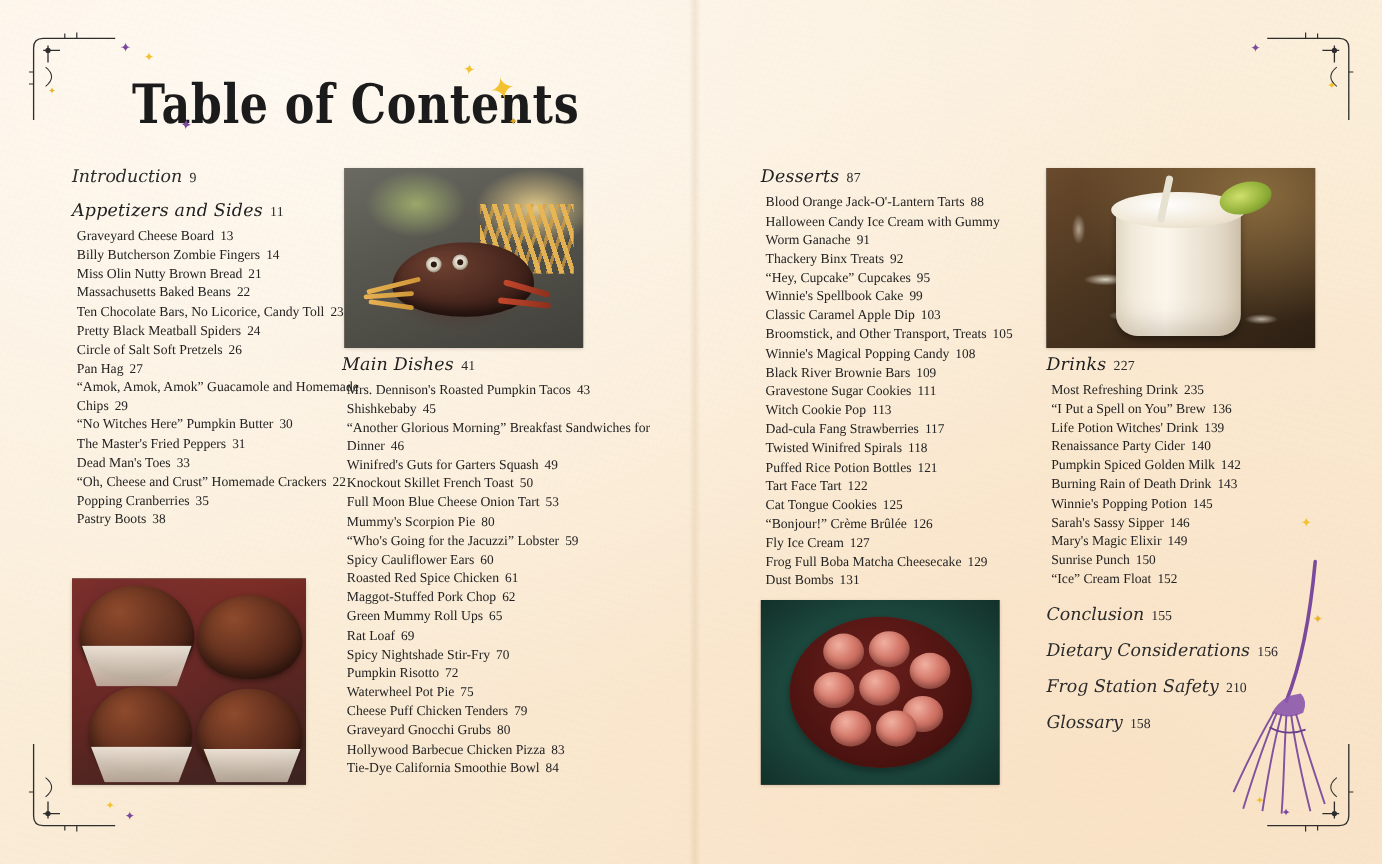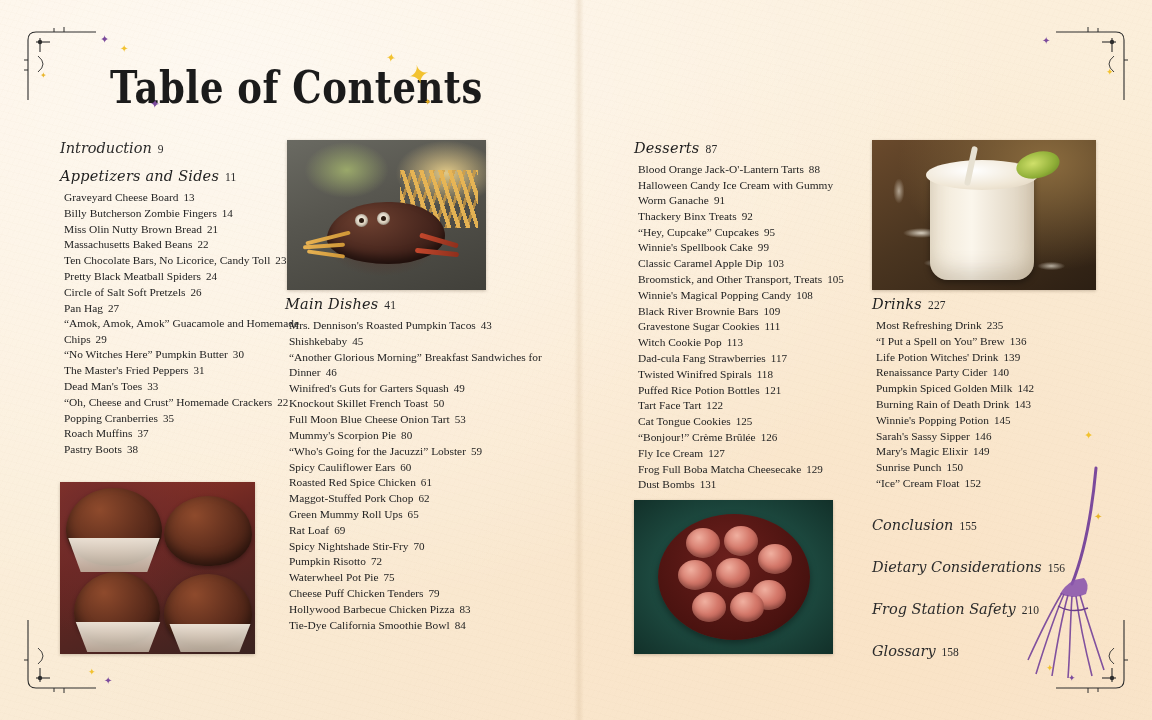--- a/index.html
+++ b/index.html
@@ -117,21 +117,21 @@
     margin: 0 0 0.5px 0;
   }
   ul.entries li .pg {
     margin-left: 5px;
     font-size: 11.1px;
   }
   .standalone {
     font-family: "DejaVu Serif", serif;
     font-style: italic;
     font-size: 14.5px;
-    margin-top: 26px;
+    margin-top: 14px;
     white-space: nowrap;
   }
   .standalone .pg {
     font-family: "Liberation Serif", serif;
     font-style: normal;
     font-size: 11.5px;
     margin-left: 6px;
   }
 
   
@@ -444,21 +444,20 @@
         <li><span>Ten Chocolate Bars, No Licorice, Candy Toll</span><span class="pg">23</span></li>
         <li><span>Pretty Black Meatball Spiders</span><span class="pg">24</span></li>
         <li><span>Circle of Salt Soft Pretzels</span><span class="pg">26</span></li>
         <li><span>Pan Hag</span><span class="pg">27</span></li>
         <li><span>“Amok, Amok, Amok” Guacamole and Homemade Chips</span><span class="pg">29</span></li>
         <li><span>“No Witches Here” Pumpkin Butter</span><span class="pg">30</span></li>
         <li><span>The Master's Fried Peppers</span><span class="pg">31</span></li>
         <li><span>Dead Man's Toes</span><span class="pg">33</span></li>
         <li><span>“Oh, Cheese and Crust” Homemade Crackers</span><span class="pg">22</span></li>
         <li><span>Popping Cranberries</span><span class="pg">35</span></li>
-        <li><span>Roach Muffins</span><span class="pg">37</span></li>
         <li><span>Pastry Boots</span><span class="pg">38</span></li>
       </ul>
     </div>
   <div class="col col-2">
       <div class="section-head"><span>Main Dishes</span><span class="pg">41</span></div>
       <ul class="entries">
         <li><span>Mrs. Dennison's Roasted Pumpkin Tacos</span><span class="pg">43</span></li>
         <li><span>Shishkebaby</span><span class="pg">45</span></li>
         <li><span>“Another Glorious Morning” Breakfast Sandwiches for Dinner</span><span class="pg">46</span></li>
         <li><span>Winifred's Guts for Garters Squash</span><span class="pg">49</span></li>
@@ -468,20 +467,21 @@
         <li><span>“Who's Going for the Jacuzzi” Lobster</span><span class="pg">59</span></li>
         <li><span>Spicy Cauliflower Ears</span><span class="pg">60</span></li>
         <li><span>Roasted Red Spice Chicken</span><span class="pg">61</span></li>
         <li><span>Maggot-Stuffed Pork Chop</span><span class="pg">62</span></li>
         <li><span>Green Mummy Roll Ups</span><span class="pg">65</span></li>
         <li><span>Rat Loaf</span><span class="pg">69</span></li>
         <li><span>Spicy Nightshade Stir-Fry</span><span class="pg">70</span></li>
         <li><span>Pumpkin Risotto</span><span class="pg">72</span></li>
         <li><span>Waterwheel Pot Pie</span><span class="pg">75</span></li>
         <li><span>Cheese Puff Chicken Tenders</span><span class="pg">79</span></li>
+        <li><span>Graveyard Gnocchi Grubs</span><span class="pg">80</span></li>
         <li><span>Hollywood Barbecue Chicken Pizza</span><span class="pg">83</span></li>
         <li><span>Tie-Dye California Smoothie Bowl</span><span class="pg">84</span></li>
       </ul>
     </div>
   <div class="col col-3">
       <div class="section-head"><span>Desserts</span><span class="pg">87</span></div>
       <ul class="entries">
         <li><span>Blood Orange Jack-O'-Lantern Tarts</span><span class="pg">88</span></li>
         <li><span>Halloween Candy Ice Cream with Gummy Worm Ganache</span><span class="pg">91</span></li>
         <li><span>Thackery Binx Treats</span><span class="pg">92</span></li>

